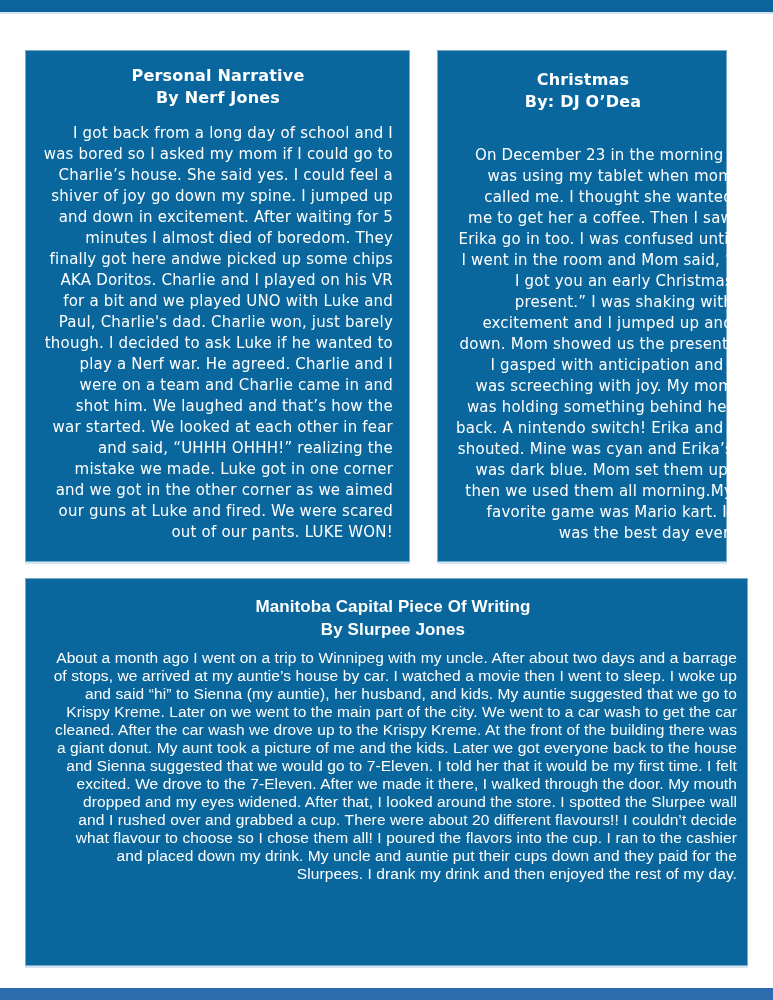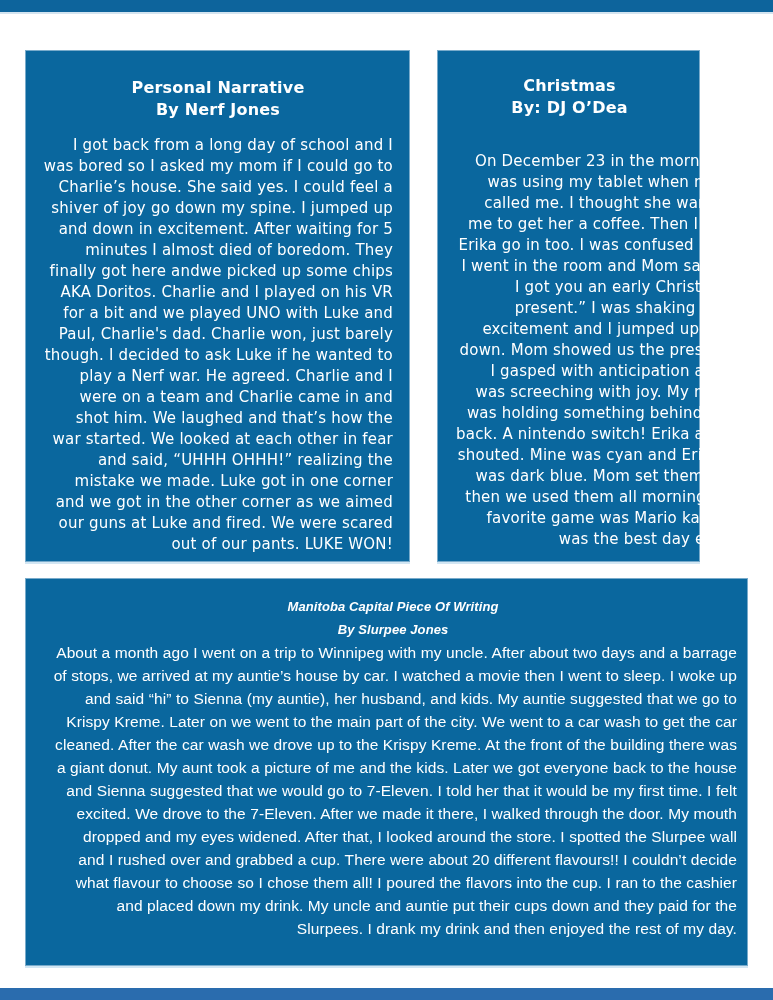--- a/index.html
+++ b/index.html
@@ -28,50 +28,49 @@
     position:absolute;left:0;top:988px;width:773px;height:12px;
     background:var(--footer-bar);
   }
   .panel{
     position:absolute;
     background:var(--panel-bg);
     border:1px solid rgba(211,228,240,.55);
     box-shadow:0 2px 0 rgba(205,227,242,.9);
     color:var(--text);
   }
-  .panel-1{left:25px;top:50px;width:385px;height:512px;padding:26px 16px 0 17px;}
-  .panel-2{left:437px;top:50px;width:263px;height:512px;padding:24px 16px 0 18px;}
+  .panel-1{left:25px;top:50px;width:385px;height:512px;padding:14px 16px 0 17px;}
+  .panel-2{left:437px;top:50px;width:290px;height:512px;padding:18px 16px 0 18px;}
   .panel-3{left:25px;top:578px;width:723px;height:388px;padding:16px 14px 0 27px;}
   .panel-title{
     text-align:center;
     font-weight:bold;
     font-size:16px;
     line-height:22px;
     margin-bottom:14px;
     letter-spacing:.2px;
   }
   .panel-3 .panel-title{
     font-family:"Liberation Sans",sans-serif;
-    font-size:13px;
+    font-size:17px;
     line-height:23px;
     letter-spacing:.1px;
-    margin-bottom:0;
-    font-style:italic;
+    margin-bottom:8px;
   }
   .panel-body{
     font-size:15px;
     line-height:21px;
     text-align:right;
     letter-spacing:.2px;
   }
   .panel-2 .panel-body{width:277px;margin-top:32px;}
   .panel-3 .panel-body{
     font-family:"Liberation Sans",sans-serif;
     font-size:15.5px;
-    line-height:23px;
+    line-height:18px;
     letter-spacing:.1px;
     width:684px;
   }
 </style>
 </head>
 <body>
 
 <div class="top-bar"></div>
 
 <section class="panel panel-1">

